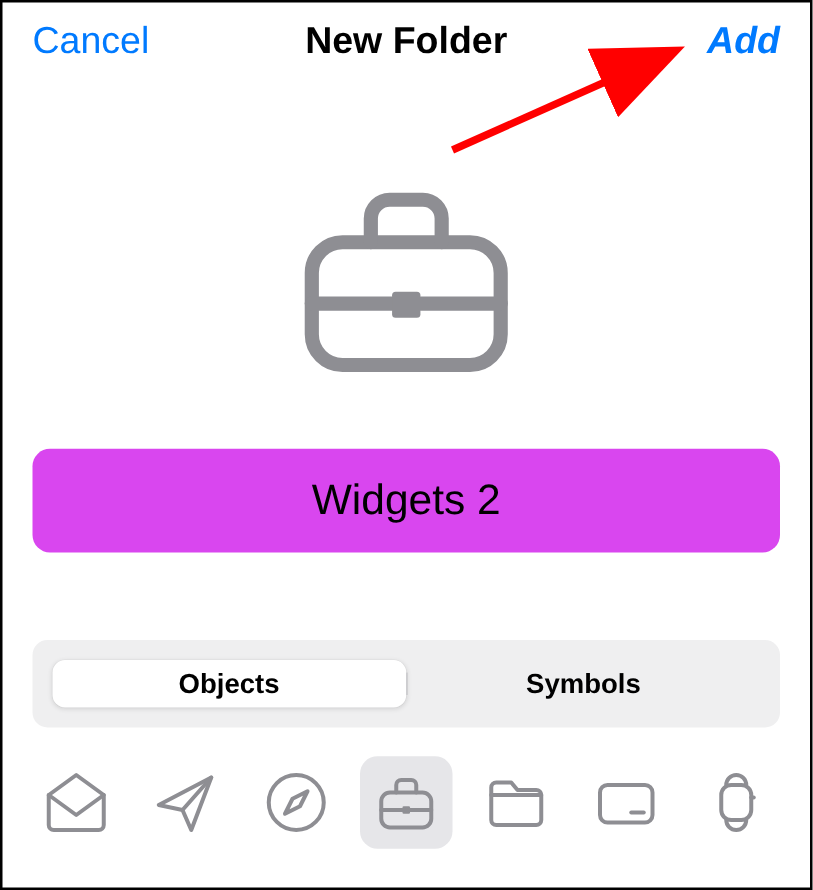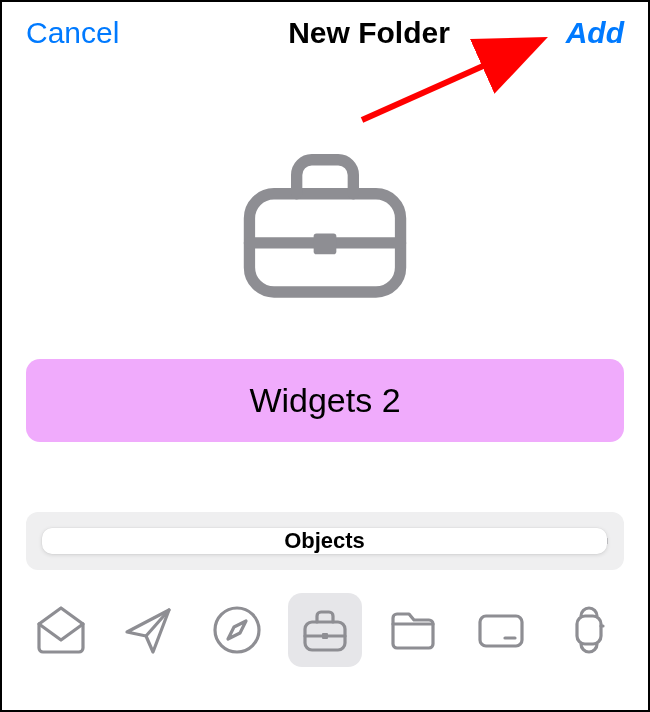--- a/index.html
+++ b/index.html
@@ -26,21 +26,20 @@
       border: none;
       cursor: pointer;
     }
     .title {
       font-size: 30px;
       font-weight: 600;
       color: #000;
       position: absolute;
       left: 50%;
       transform: translateX(-50%);
-      margin-left: 44px;
     }
     .add-btn {
       color: #007aff;
       font-size: 30px;
       font-weight: 700;
       background: none;
       border: none;
       cursor: pointer;
       font-style: italic;
     }
@@ -57,37 +56,37 @@
     }
     .preview-icon svg {
       width: 190px;
       height: 170px;
     }
     .name-input-wrap {
       margin: 50px 24px 0 24px;
     }
     .name-input {
       width: 100%;
-      background: #f0abfc;
+      background: #d946ef;
       border: none;
       border-radius: 14px;
       font-size: 34px;
       font-weight: 400;
       color: #000;
       text-align: center;
       padding: 22px 16px;
       outline: none;
     }
     .segmented {
       display: flex;
       margin: 70px 24px 0 24px;
       background: #efeff0;
       border-radius: 12px;
       padding: 16px;
-      height: 58px;
+      height: 70px;
       position: relative;
     }
     .seg-item {
       flex: 1;
       display: flex;
       align-items: center;
       justify-content: center;
       font-size: 22px;
       font-weight: 600;
       color: #000;
@@ -163,20 +162,21 @@
   </svg>
 </div>
 
 <div class="name-input-wrap">
   <input class="name-input" type="text" value="Widgets 2" style="">
 </div>
 
 <div class="segmented">
   <button class="seg-item active">Objects</button>
   <div class="seg-div"></div>
+  <button class="seg-item">Symbols</button>
 </div>
 
 <div class="icon-row">
   <div class="icon-cell">
     <svg viewBox="0 0 56 56">
       <g class="stroke-g">
         <path d="M6 22 L28 6 L50 22 V46 a4 4 0 0 1 -4 4 H10 a4 4 0 0 1 -4 -4 Z"></path>
         <path d="M6 22 L28 38 L50 22"></path>
       </g>
     </svg>

